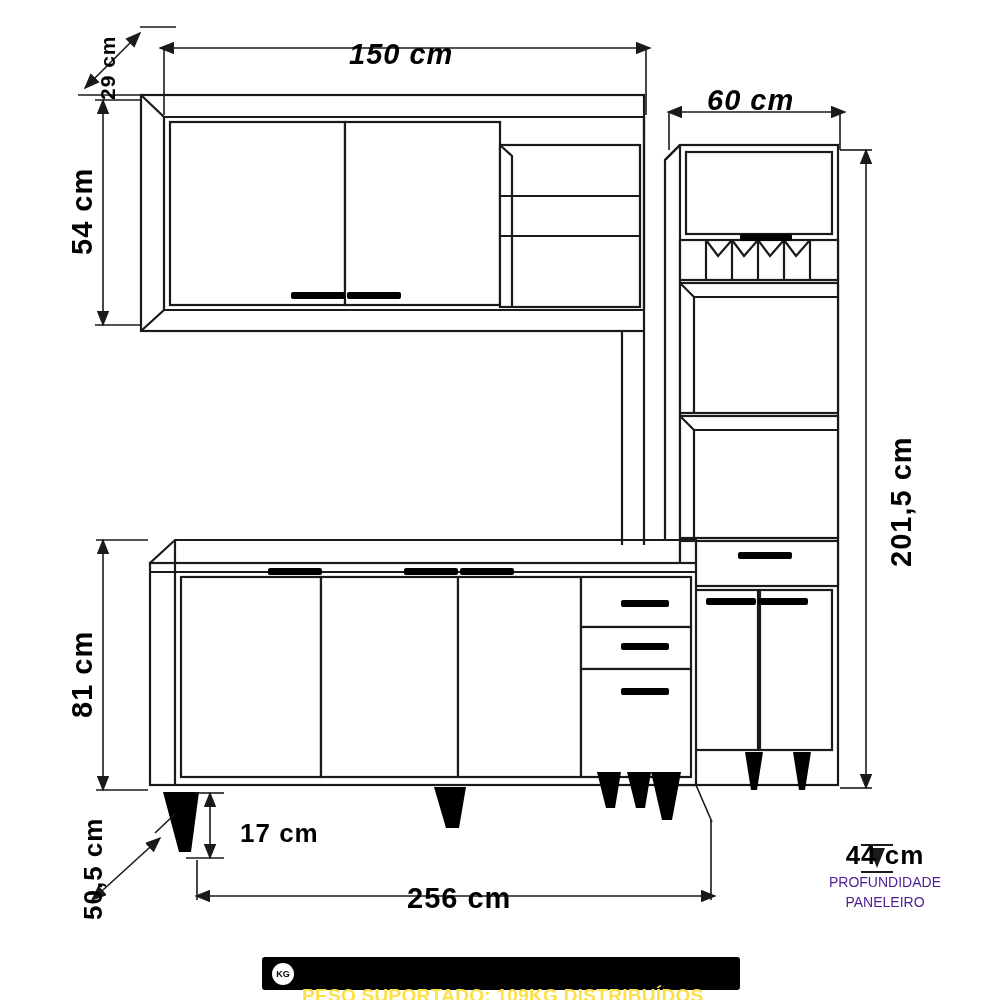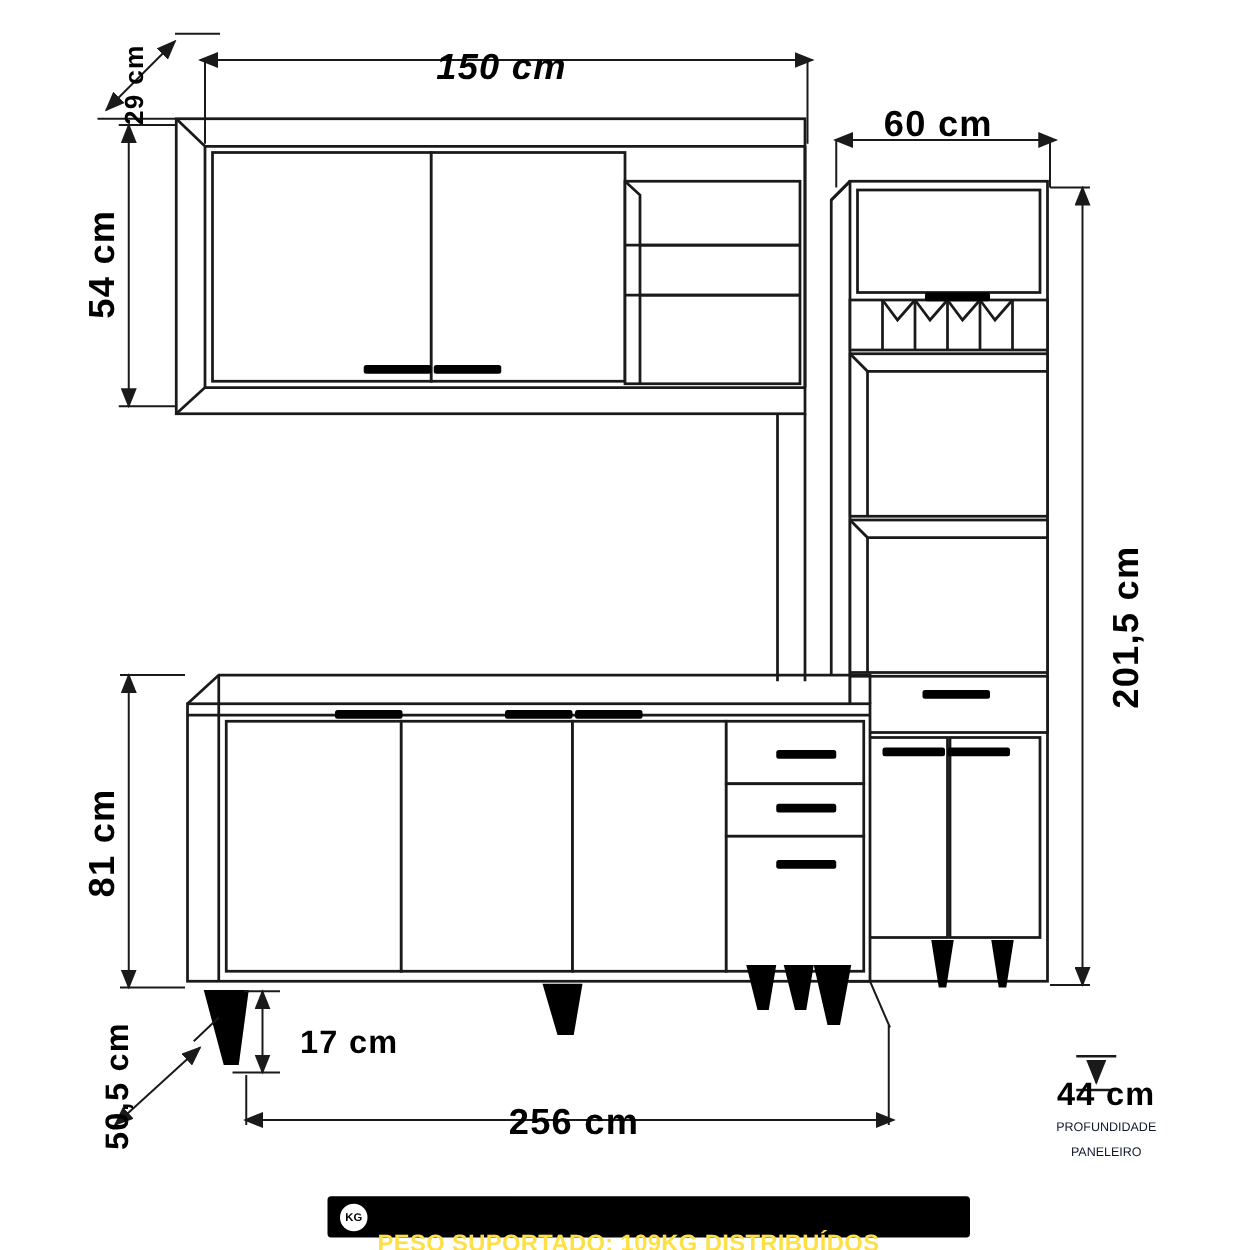--- a/index.html
+++ b/index.html
@@ -36,21 +36,21 @@
     color: #000;
   }
   .sz-big { font-size: 29px; }
   .sz-mid { font-size: 26px; }
   .sz-small { font-size: 21px; }
   .rot90 { transform: rotate(-90deg); transform-origin: left top; }
   .footer-bar {
     position: absolute;
     left: 262px;
     top: 957px;
-    width: 514px;
+    width: 478px;
     height: 33px;
     background: #000000;
     border-radius: 3px;
     display: flex;
     align-items: center;
     padding-left: 10px;
     box-sizing: border-box;
   }
   .footer-bar .kg-badge {
     width: 22px; height: 22px;
@@ -72,33 +72,32 @@
     font-weight: bold;
     letter-spacing: 0.3px;
     margin-top: 44px;
   }
   .depth-block {
     position: absolute;
     left: 790px;
     top: 836px;
     width: 190px;
     text-align: center;
-    margin-top: 20px;
   }
   .depth-block .depth-value {
     font-size: 26px;
     font-weight: bold;
     letter-spacing: 1px;
     margin-top: 4px;
   }
   .depth-block .depth-cap {
-    font-size: 10px;
+    font-size: 14px;
     line-height: 17px;
     margin-top: 3px;
-    color: #0f172a;
+    color: #4c1d95;
   }
 </style>
 </head>
 <body>
 
 <div id="stage">
 
   <svg id="diagram" viewBox="0 0 1000 1000">
     <defs>
       <marker id="arrowEnd" markerWidth="10" markerHeight="8" refX="9" refY="4" orient="auto">
@@ -258,21 +257,21 @@
       <line x1="861" y1="845" x2="893" y2="845"></line>
       <line x1="877" y1="848" x2="877" y2="866" marker-end="url(#arrowEnd)"></line>
       <line x1="861" y1="872" x2="893" y2="872"></line>
     </g>
   </svg>
 
   <div class="dim-label sz-small rot90" style="left:96px; top:100px;">29 cm</div>
 
   <div class="dim-label sz-big" style="left:349px; top:38px;font-style:italic;">150 cm</div>
 
-  <div class="dim-label sz-big" style="left:707px; top:84px;">60 cm</div>
+  <div class="dim-label sz-big" style="left:707px; top:84px;font-style:italic;">60 cm</div>
 
   <div class="dim-label sz-big rot90" style="left:66px; top:255px;">54 cm</div>
 
   <div class="dim-label sz-big rot90" style="left:885px; top:567px;">201,5 cm</div>
 
   <div class="dim-label sz-big rot90" style="left:66px; top:718px;">81 cm</div>
 
   <div class="dim-label sz-mid" style="left:240px; top:818px;">17 cm</div>
 
   <div class="dim-label sz-mid rot90" style="left:78px; top:920px;">50,5 cm</div>

